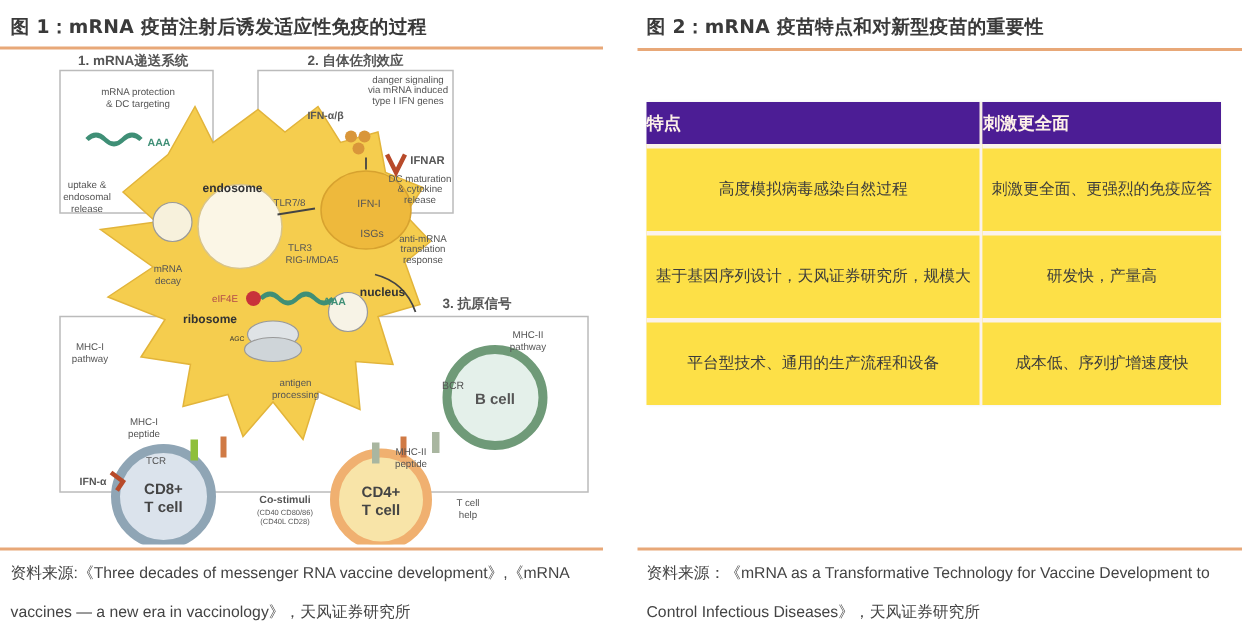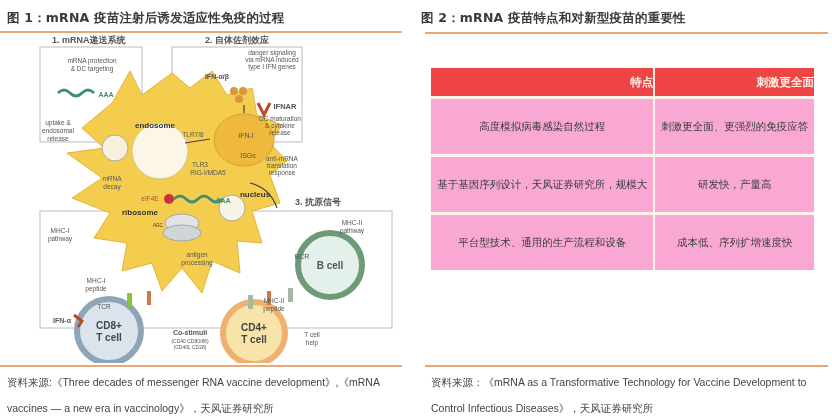--- a/index.html
+++ b/index.html
@@ -7,21 +7,21 @@
   body { font-family: "DejaVu Sans", sans-serif; color: #333; position: relative; }
 
   .panel { position: absolute; top: 0; height: 418px; }
   .panel-left { left: 0; width: 410px; }
   .panel-right { left: 420px; width: 412px; }
 
   .fig-title {
     position: absolute; top: 10px; left: 7px;
     font-size: 12.5px; font-weight: bold; color: #3a3a3a; letter-spacing: 0.2px;
   }
-  .panel-right .fig-title { left: 1px; }
+  .panel-right .fig-title { left: 11px; }
   .rule { position: absolute; left: 0; height: 1.5px; background: #e8a878; }
   .panel-left .rule-top { top: 31px; width: 402px; }
   .panel-right .rule-top { top: 32px; left: 5px; width: 403px; }
   .panel-left .rule-bot { top: 365px; width: 402px; }
   .panel-right .rule-bot { top: 365px; left: 5px; width: 403px; }
 
   .source {
     position: absolute; left: 7px; font-size: 10.5px; color: #444; line-height: 26px;
     font-family: "Liberation Sans", sans-serif;
   }
@@ -33,26 +33,26 @@
   .diagram svg { width: 405px; height: 330px; display: block; }
   .dtxt { font-family: "Liberation Sans", sans-serif; fill: #555; }
 
   
   .tbl {
     position: absolute; left: 11px; top: 68px; width: 383px;
     border-collapse: separate; border-spacing: 0;
     box-shadow: 0 0 2px rgba(0,0,0,0.08);
   }
   .tbl th {
-    background: #ef4444; color: #fdf1e8; font-size: 11.5px; font-weight: bold;
-    height: 28px; text-align: right; border-right: 2px solid #f6ece4; padding-left: 37px;
+    background: #4c1d95; color: #fdf1e8; font-size: 11.5px; font-weight: bold;
+    height: 28px; text-align: left; border-right: 2px solid #f6ece4;
   }
   .tbl th:last-child { border-right: none; }
   .tbl td {
-    background: #f9a8d4; color: #3c3c3c; font-size: 10.5px; text-align: center;
+    background: #fde047; color: #3c3c3c; font-size: 10.5px; text-align: center;
     vertical-align: middle; border-top: 3px solid #fbf2ec; border-right: 2px solid #fbf2ec;
     padding: 0 5px; line-height: 15px;
   }
   .tbl td:last-child { border-right: none; }
   .tbl tr.r1 td { height: 58px; }
   .tbl tr.r2 td { height: 58px; }
   .tbl tr.r3 td { height: 58px; }
   .tbl tr.r4 td { height: 58px; text-align: center; }
 </style>
 </head>

